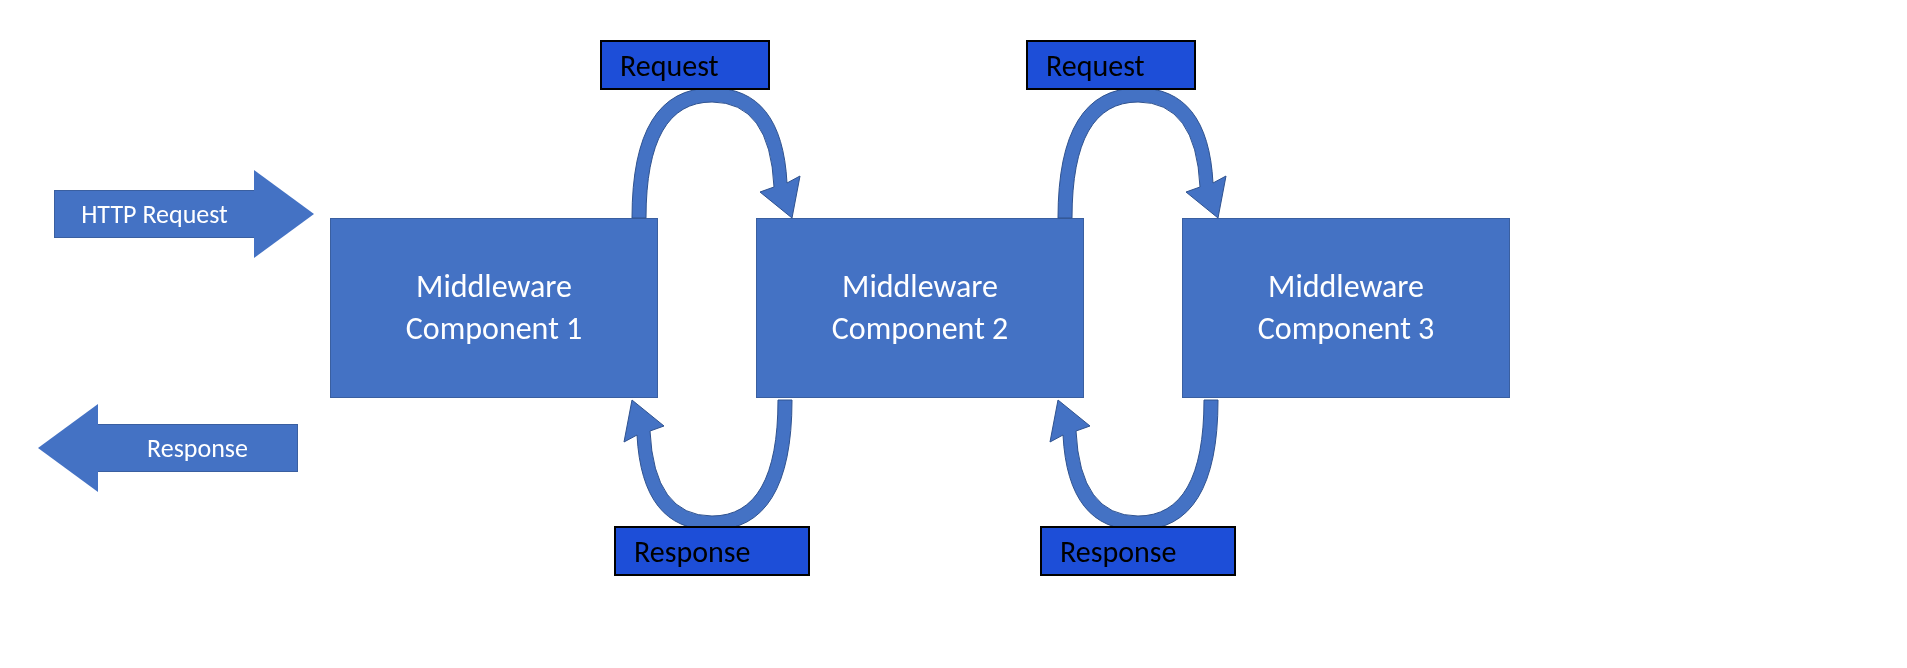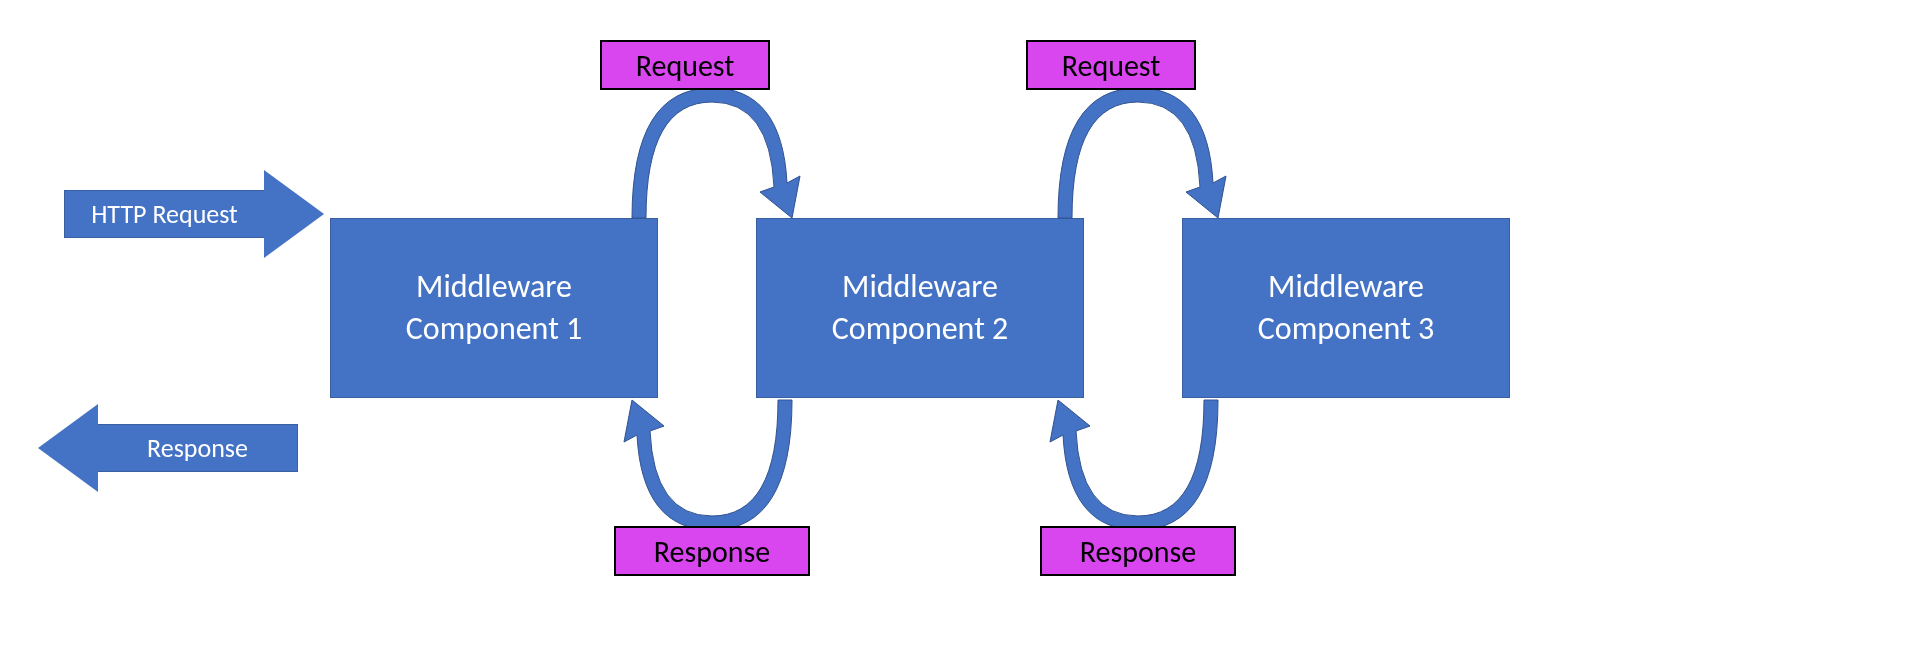--- a/index.html
+++ b/index.html
@@ -21,27 +21,27 @@
     display: flex;
     align-items: center;
     justify-content: center;
     text-align: center;
     line-height: 1.3;
     box-sizing: border-box;
     padding: 12px;
   }
   .label-box {
     position: absolute;
-    background: #d946ef;
+    background: #1d4ed8;
     border: 2px solid #000;
     color: #000;
     font-size: 30px;
     display: flex;
     align-items: center;
-    justify-content: center;
+    justify-content: flex-start;
     box-sizing: border-box;
     padding: 15px 18px;
   }
   
   .arrow-right {
     position: absolute;
     width: 260px;
     height: 88px;
   }
   .arrow-right .shaft {
@@ -102,21 +102,21 @@
     border-bottom: 44px solid transparent;
     border-right: 60px solid #4472C4;
   }
   .curved-arrow {
     position: absolute;
   }
 </style>
 </head>
 <body>
 
-<div class="arrow-right" style="left:64px; top:170px;text-decoration:underline;">
+<div class="arrow-right" style="left:54px; top:170px;text-decoration:underline;">
   <div class="shaft">
     <span>HTTP Request</span>
   </div>
   <div class="head"></div>
 </div>
 
 <div class="arrow-left" style="left:38px; top:404px;">
   <div class="shaft">
     <span>Response</span>
   </div>

